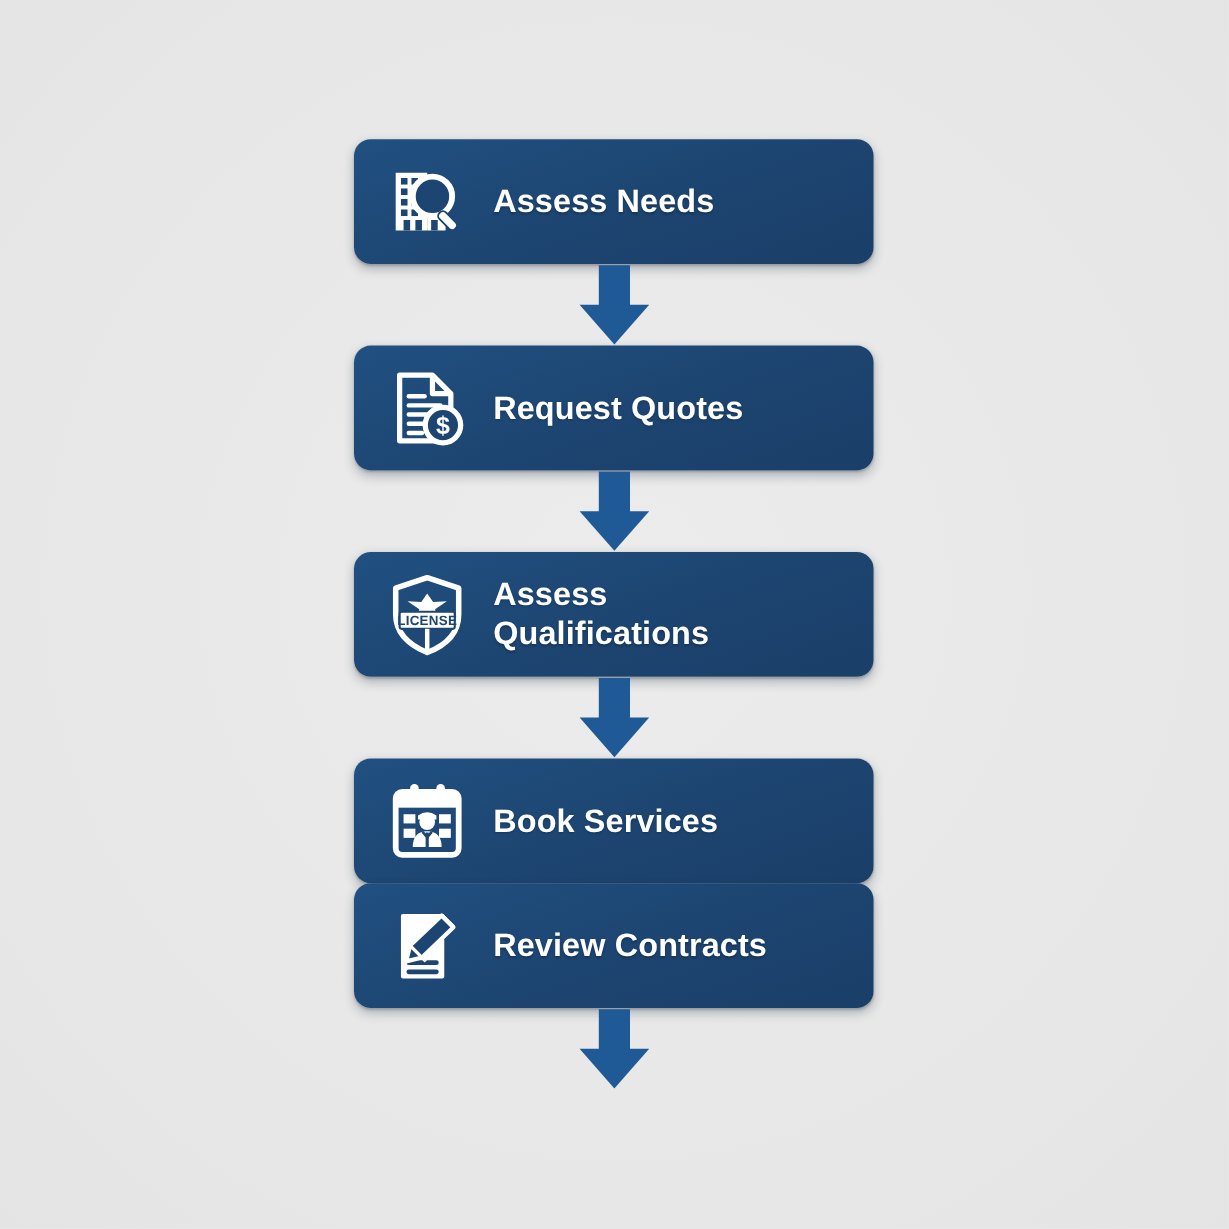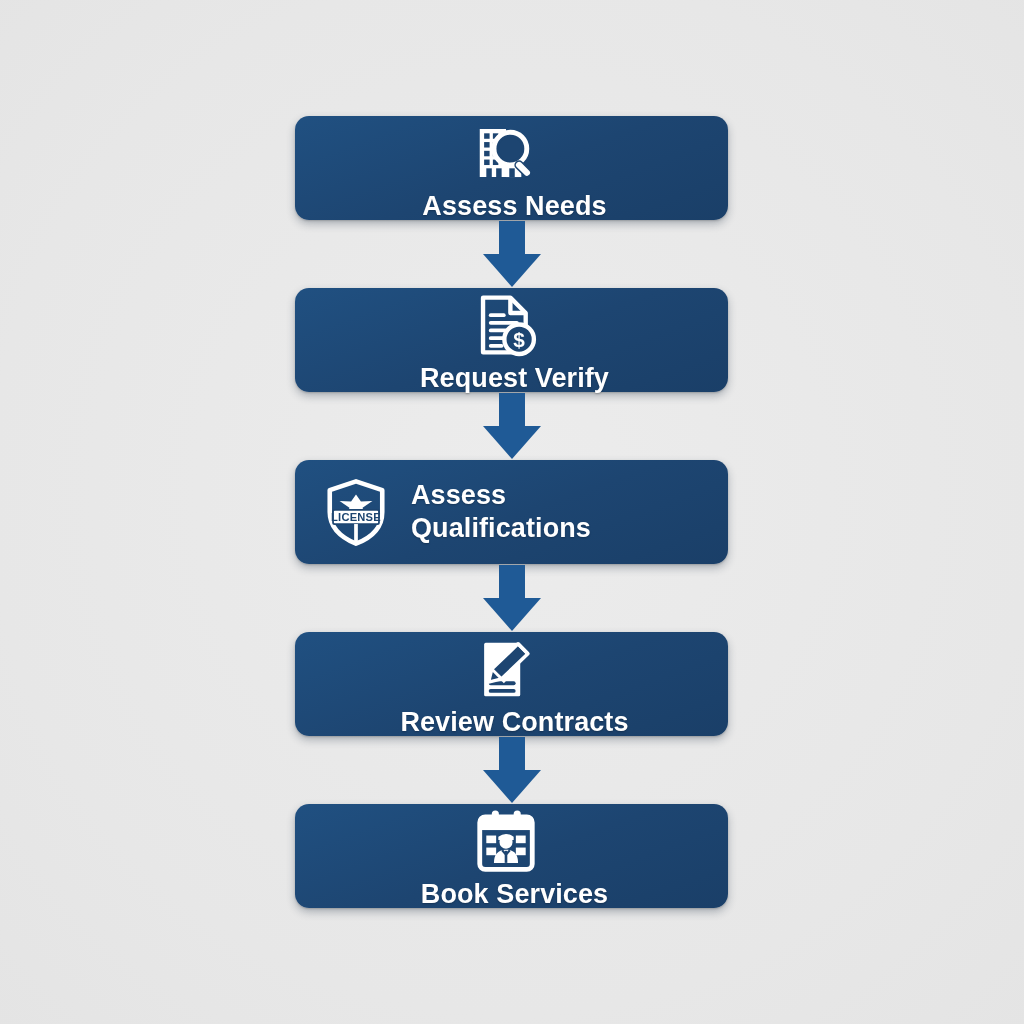--- a/index.html
+++ b/index.html
@@ -29,21 +29,21 @@
     position:relative;
     display:flex;
     align-items:center;
     width:433px;
     border-radius:14px;
     background:linear-gradient(160deg,#205081 0%,#1d4571 52%,#1a3f68 100%);
     box-shadow:0 4px 9px rgba(30,45,65,0.30), 0 1px 2px rgba(0,0,0,0.18);
     color:#ffffff;
     padding:0 18px 0 24px;
   }
-  .step.h1 { height:104px;flex-direction:column; }
+  .step.h1 { height:104px; }
   .step.h2 { height:104px; }
 
   .icon-slot {
     width:74px; height:74px;
     flex:0 0 74px;
     display:flex; align-items:center; justify-content:center;
     margin-right:18px;
   }
   .icon-slot svg { width:70px; height:70px; display:block; }
 
@@ -147,21 +147,21 @@
               <line x1="18" y1="23" x2="30" y2="23"></line>
               <line x1="18" y1="30" x2="42" y2="30"></line>
               <line x1="18" y1="37" x2="42" y2="37"></line>
               <line x1="18" y1="44" x2="34" y2="44"></line>
               <line x1="18" y1="51" x2="28" y2="51"></line>
             </g>
             <circle cx="44" cy="45" r="13.5" fill="#1d4571" stroke="#ffffff" stroke-width="4"></circle>
             <text x="44" y="52" font-family="'Liberation Sans',sans-serif" font-size="19" font-weight="bold" fill="#ffffff" text-anchor="middle">$</text>
           </svg>
         </div>
-        <div class="step-label">Request Verify</div>
+        <div class="step-label">Request Quotes</div>
       </div>
       <div class="arrow">
         <div class="glyph">
           <div class="shaft"></div>
           <div class="head"></div>
         </div>
       </div>
     </div>
 
     <div class="step-wrap">
@@ -170,46 +170,20 @@
           <svg viewBox="0 0 64 64" fill="none">
             <path d="M32 4 L56 12 v20 c0 15 -11 24 -24 29 C20 56 8 47 8 32 V12 Z" fill="none" stroke="#ffffff" stroke-width="4.2" stroke-linejoin="round"></path>
             <path d="M32 16 l4.5 6.5 L47 22 l-9 6 2 7 -8 -4.5 -8 4.5 2 -7 -9 -6 10.5 0.5 Z" fill="#ffffff"></path>
             <rect x="11" y="30" width="42" height="13" rx="1.5" fill="#ffffff" stroke="#1d4571" stroke-width="1.6"></rect>
             <text x="32" y="40.2" font-family="'Liberation Sans',sans-serif" font-size="10.2" font-weight="bold" fill="#1d4571" text-anchor="middle" letter-spacing="0.2">LICENSE</text>
             <path d="M32 43 v17" stroke="#ffffff" stroke-width="3.4"></path>
           </svg>
         </div>
         <div class="step-label">Assess
 Qualifications</div>
-      </div>
-      <div class="arrow">
-        <div class="glyph">
-          <div class="shaft"></div>
-          <div class="head"></div>
-        </div>
-      </div>
-    </div>
-
-    <div class="step-wrap">
-      <div class="step h1">
-        <div class="icon-slot">
-          <svg viewBox="0 0 64 64" fill="none">
-            <rect x="12" y="8" width="33" height="49" rx="1.5" fill="#ffffff"></rect>
-            <g stroke="#1d4571" stroke-width="3.6" stroke-linecap="round">
-              <line x1="18" y1="45" x2="39" y2="45"></line>
-              <line x1="18" y1="52" x2="39" y2="52"></line>
-            </g>
-            <g>
-              <path d="M43 9 l9 9 -24 23 -12 3 3 -12 Z" fill="#1d4571" stroke="#ffffff" stroke-width="3.2" stroke-linejoin="round"></path>
-              <path d="M43 9 l9 9" stroke="#ffffff" stroke-width="3.2"></path>
-              <path d="M19 32 l12 12" stroke="#ffffff" stroke-width="2.6"></path>
-            </g>
-          </svg>
-        </div>
-        <div class="step-label">Review Contracts</div>
       </div>
       <div class="arrow">
         <div class="glyph">
           <div class="shaft"></div>
           <div class="head"></div>
         </div>
       </div>
     </div>
 
     <div class="step-wrap">
@@ -232,14 +206,40 @@
               <path d="M32 40 c-8 0 -11 5 -11 12 h22 c0 -7 -3 -12 -11 -12 z"></path>
             </g>
             <path d="M32 41 l0 11" stroke="#1d4571" stroke-width="2.4"></path>
             <path d="M28.5 40.5 l3.5 4 3.5 -4" fill="none" stroke="#1d4571" stroke-width="2"></path>
           </svg>
         </div>
         <div class="step-label">Book Services</div>
       </div>
     </div>
 
+    <div class="step-wrap">
+      <div class="step h1">
+        <div class="icon-slot">
+          <svg viewBox="0 0 64 64" fill="none">
+            <rect x="12" y="8" width="33" height="49" rx="1.5" fill="#ffffff"></rect>
+            <g stroke="#1d4571" stroke-width="3.6" stroke-linecap="round">
+              <line x1="18" y1="45" x2="39" y2="45"></line>
+              <line x1="18" y1="52" x2="39" y2="52"></line>
+            </g>
+            <g>
+              <path d="M43 9 l9 9 -24 23 -12 3 3 -12 Z" fill="#1d4571" stroke="#ffffff" stroke-width="3.2" stroke-linejoin="round"></path>
+              <path d="M43 9 l9 9" stroke="#ffffff" stroke-width="3.2"></path>
+              <path d="M19 32 l12 12" stroke="#ffffff" stroke-width="2.6"></path>
+            </g>
+          </svg>
+        </div>
+        <div class="step-label">Review Contracts</div>
+      </div>
+      <div class="arrow">
+        <div class="glyph">
+          <div class="shaft"></div>
+          <div class="head"></div>
+        </div>
+      </div>
+    </div>
+
   </div>
 </div>
 
 </body></html>

